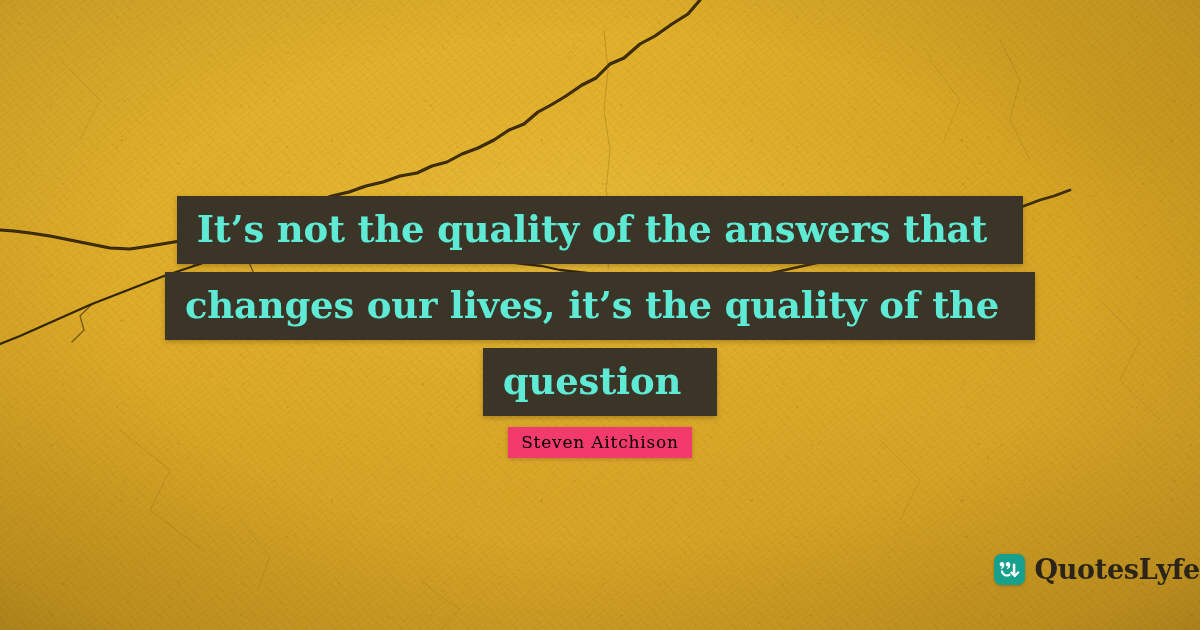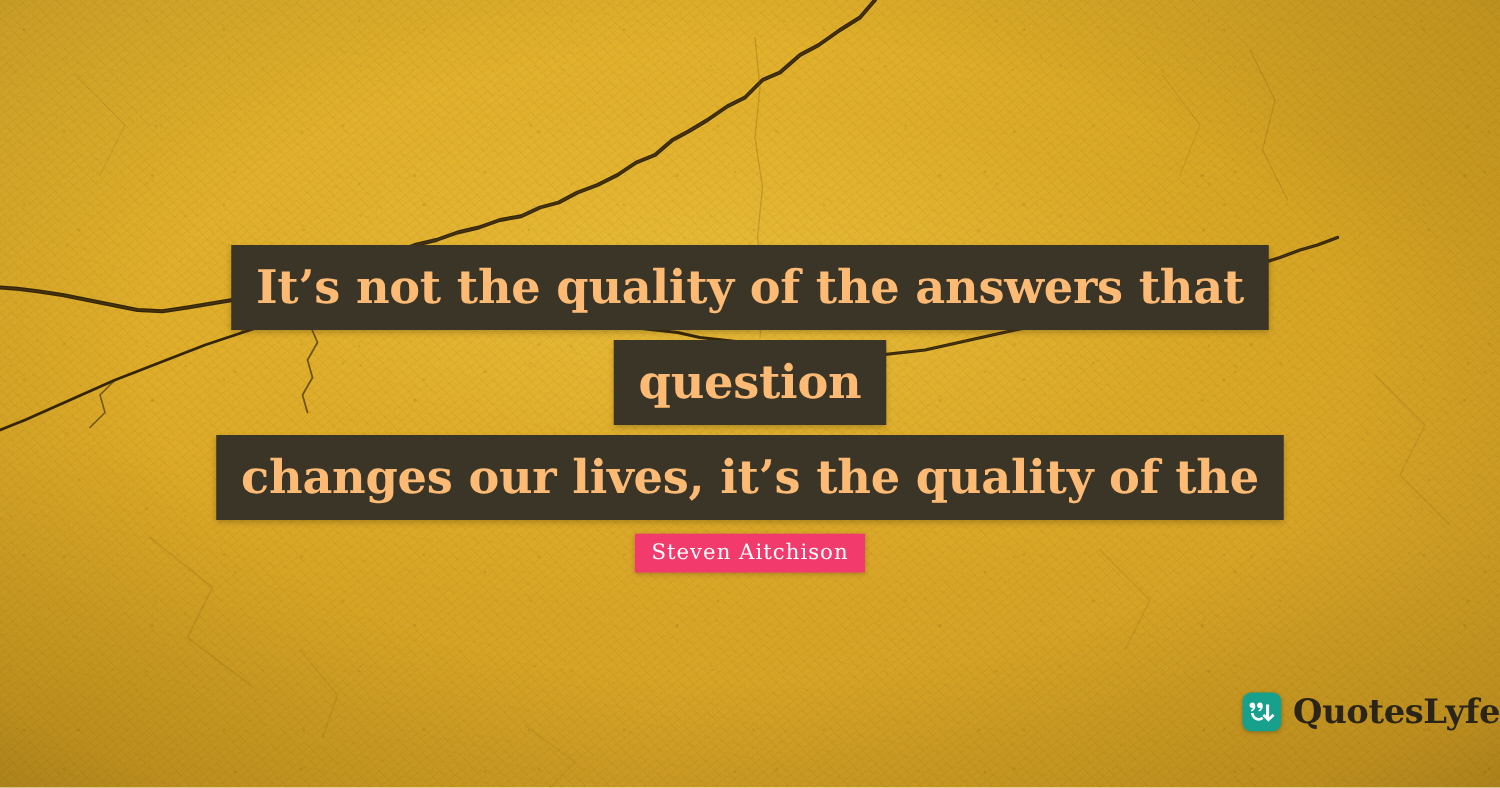--- a/index.html
+++ b/index.html
@@ -91,45 +91,45 @@
     display: flex;
     flex-direction: column;
     align-items: center;
     gap: 8px;
     z-index: 5;
   }
 
   .quote-line {
     display: inline-block;
     background: #3a3526;
-    color: #fdba74;
+    color: #5eead4;
     font-family: "DejaVu Serif", "Liberation Serif", serif;
     font-weight: bold;
     font-size: 37px;
     line-height: 1.0;
     letter-spacing: -0.2px;
-    padding: 15px 20px 16px 20px;
+    padding: 15px 36px 16px 20px;
     white-space: nowrap;
     box-shadow: 0 2px 5px rgba(60,42,4,0.30);
   }
 
   
   .author-wrap {
     position: absolute;
     left: 0;
     right: 0;
     top: 427px;
     text-align: center;
     z-index: 5;
   }
 
   .author-badge {
     display: inline-block;
     background: #f23a6d;
-    color: #ffffff;
+    color: #000000;
     font-family: "DejaVu Serif", "Liberation Serif", serif;
     font-size: 17px;
     letter-spacing: 0.8px;
     padding: 5px 13px 6px 13px;
     white-space: nowrap;
     box-shadow: 0 1px 4px rgba(70,20,35,0.28);
   }
 
   
   .logo-wrap {
@@ -215,22 +215,22 @@
       <path d="M1100 300 L1140 340 L1120 380 L1160 420" stroke-width="0.9" stroke="#6b5018" opacity="0.22"></path>
       <path d="M60 60 L100 100 L80 140" stroke-width="0.8" stroke="#6b5018" opacity="0.20"></path>
       <path d="M420 580 L460 610 L440 630" stroke-width="0.8" stroke="#6b5018" opacity="0.20"></path>
     </g>
   </svg>
 
   <div class="wall-vignette"></div>
 
   <div class="quote-block">
     <div class="quote-line">It’s not the quality of the answers that</div>
+    <div class="quote-line">changes our lives, it’s the quality of the</div>
     <div class="quote-line">question</div>
-    <div class="quote-line">changes our lives, it’s the quality of the</div>
   </div>
 
   <div class="author-wrap">
     <span class="author-badge">Steven Aitchison</span>
   </div>
 
   <div class="logo-wrap">
     <span class="logo-mark">
       <svg viewBox="0 0 32 32" width="31" height="31" xmlns="http://www.w3.org/2000/svg">
         <g fill="#ffffff">

